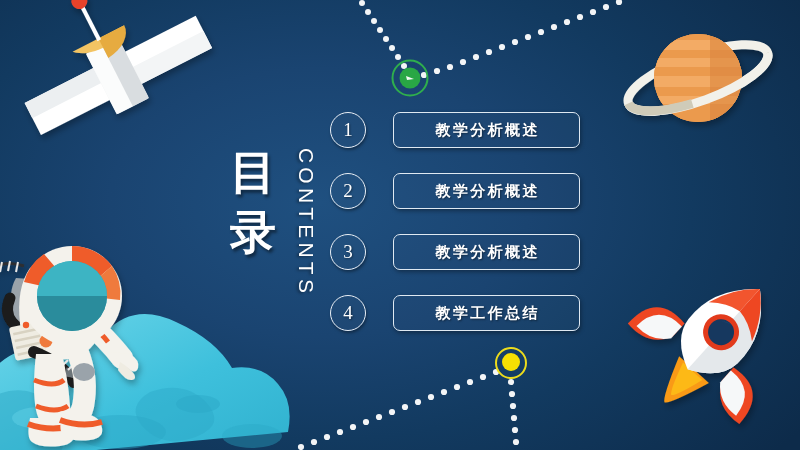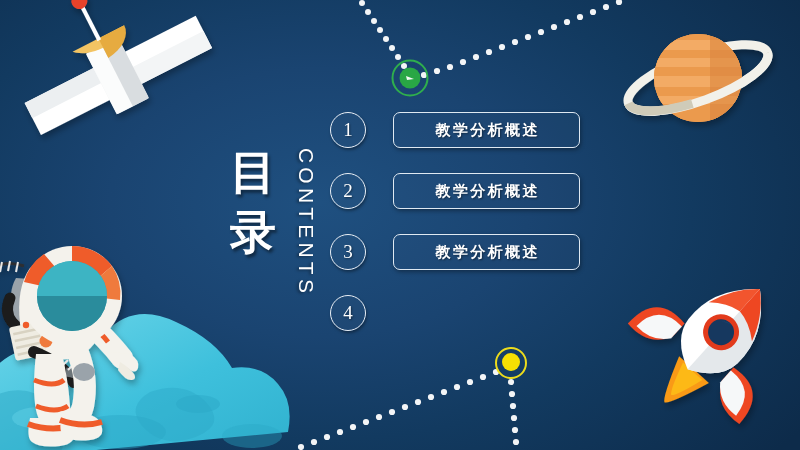--- a/index.html
+++ b/index.html
@@ -412,18 +412,19 @@
         <div class="item-btn">教学分析概述</div>
       </div>
 
       <div class="item-row">
         <div class="num-circle">3</div>
         <div class="item-btn">教学分析概述</div>
       </div>
 
       <div class="item-row">
         <div class="num-circle">4</div>
+        <div class="item-btn">教学工作总结</div>
       </div>
 
     </div>
   </div>
 
 </div>
 
 </body></html>

